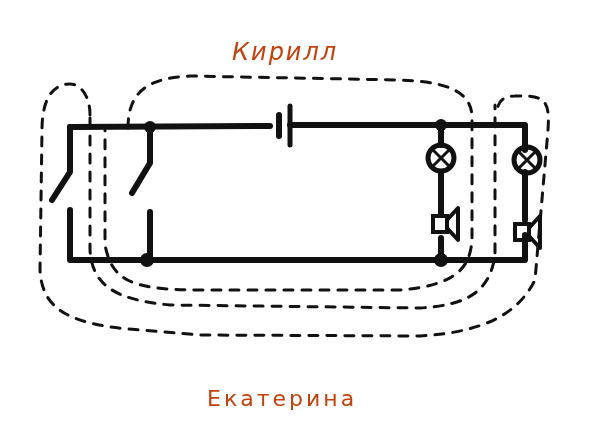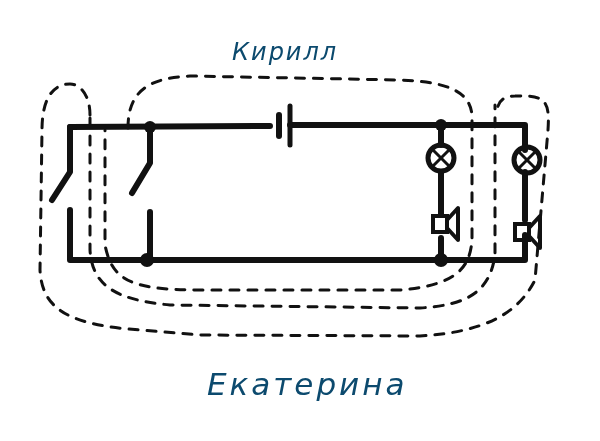--- a/index.html
+++ b/index.html
@@ -1,20 +1,20 @@
 <!DOCTYPE html>
 <html><head>
   <meta charset="utf-8">
   <style>
     html, body { margin: 0; padding: 0; background: #ffffff; }
     body { width: 600px; height: 441px; position: relative; overflow: hidden; font-family: "DejaVu Sans", sans-serif; }
     #diagram { position: absolute; left: 0; top: 0; width: 600px; height: 441px; }
-    .label { position: absolute; color: #0c4a6e; font-family: "DejaVu Sans", sans-serif; white-space: nowrap; letter-spacing: 2px; }
+    .label { position: absolute; color: #c2410c; font-family: "DejaVu Sans", sans-serif; white-space: nowrap; letter-spacing: 2px; }
     .label-top { left: 232px; top: 38px; font-size: 24px; font-style: italic; }
-    .label-bottom { left: 207px; top: 366px; font-size: 31px; letter-spacing: 3px; font-style: italic; }
+    .label-bottom { left: 207px; top: 386px; font-size: 22px; letter-spacing: 3px; }
     .wire { stroke: #111111; stroke-width: 6; fill: none; stroke-linecap: round; stroke-linejoin: round; }
     .dash { stroke: #111111; stroke-width: 3; fill: none; stroke-dasharray: 9 9; stroke-linecap: round; }
     .node { fill: #111111; }
   </style>
 </head>
 <body>
 
 <svg id="diagram" viewBox="0 0 600 441" xmlns="http://www.w3.org/2000/svg">
 
   <path class="dash" d="M128,128 C128,90 150,78 190,76 L400,80 C455,82 470,95 472,115 L472,240 C470,265 460,285 400,290 L200,290 C130,290 112,280 105,245 L105,130"></path>

